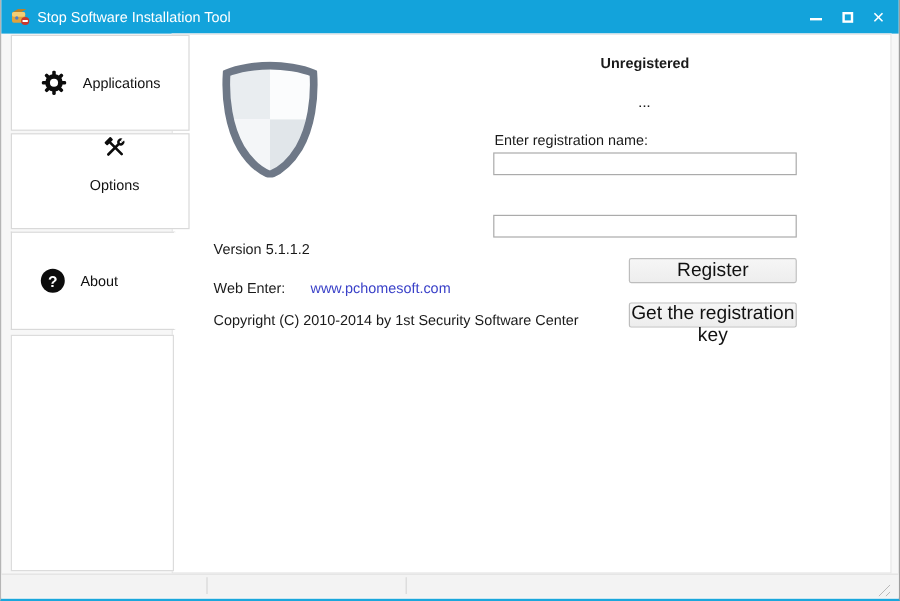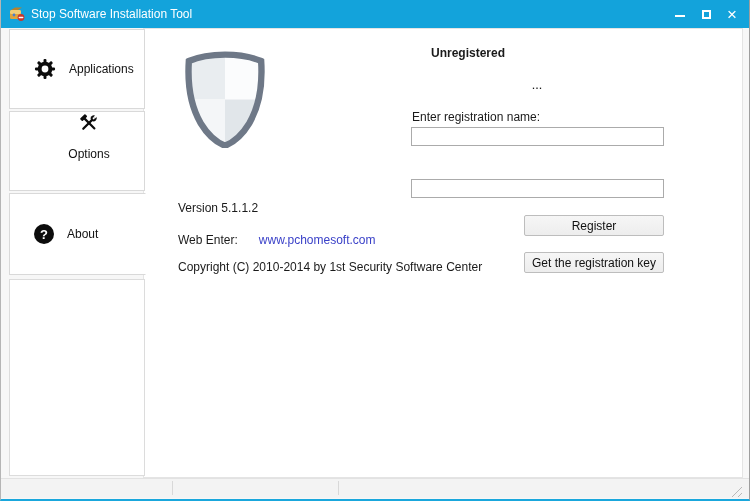--- a/index.html
+++ b/index.html
@@ -28,21 +28,21 @@
   .glyph-close { color:#ffffff; font-size:17px; line-height:1; font-weight:400; }
 
   
   .content-panel {
     position:absolute; left:142px; top:28px; width:600px; height:450px;
     background:#ffffff; border:1px solid #e4e4e4; z-index:1;
   }
 
   
   .tab {
-    position:absolute; left:8px; width:136px; background:#ffffff;
+    position:absolute; left:8px; width:149px; background:#ffffff;
     border:1px solid #d9d9d9; z-index:2;
     display:flex; align-items:center; padding-left:24px; gap:13px; cursor:default;
   }
   .tab.selected { border-right:1px solid #ffffff; width:137px; }
   .tab-1 { top:29px;  height:80px; }
   .tab-2 { top:111px; height:80px;flex-direction:column; }
   .tab-3 { top:193px; height:82px; }
   .sidebar-filler {
     position:absolute; left:8px; top:279px; width:136px; height:197px;
     background:#ffffff; border:1px solid #dcdcdc; z-index:2;
@@ -56,35 +56,35 @@
   .tab-label { font-size:12px; color:#111111; }
 
   
   .shield { position:absolute; left:177px; top:51px; z-index:3; }
   .version-text   { position:absolute; left:177px; top:201px; z-index:3; }
   .website-row    { position:absolute; left:177px; top:233px; z-index:3; }
   .website-link   { color:#3a41c8; text-decoration:none; margin-left:21px; cursor:pointer; }
   .copyright-text { position:absolute; left:177px; top:260px; z-index:3; }
 
   
-  .reg-status { position:absolute; left:430px; top:46px; width:253px; text-align:left; font-weight:bold; z-index:3; }
+  .reg-status { position:absolute; left:410px; top:46px; width:253px; text-align:center; font-weight:bold; z-index:3; }
   .reg-detail { position:absolute; left:410px; top:81px; width:253px; text-align:center; font-weight:bold; font-size:9px; letter-spacing:1px; z-index:3; }
   .field-label-name { position:absolute; left:411px; top:110px; z-index:3; }
   .field-label-key  { position:absolute; left:411px; top:162px; z-index:3; }
   .reg-input {
     position:absolute; left:410px; width:253px; height:19px; z-index:3;
     border:1px solid #ababab; background:#ffffff; font-family:inherit; font-size:12px; padding:0 3px;
   }
   .input-name { top:127px; }
   .input-key  { top:179px; }
   .btn {
     position:absolute; left:523px; width:140px; height:21px; z-index:3;
     background:linear-gradient(#f6f6f6,#ededed);
     border:1px solid #bdbdbd; border-radius:2px;
-    font-family:inherit; font-size:12px; color:#111111; cursor:default;
+    font-family:inherit; font-size:16px; color:#111111; cursor:default;
   }
   .btn-register { top:215px; }
   .btn-getkey   { top:252px; }
 
   
   .statusbar {
     position:absolute; left:0; right:0; top:478px; height:20px;
     background:#f3f3f3; border-top:1px solid #e2e2e2; z-index:2;
   }
   .status-sep { position:absolute; top:2px; bottom:3px; width:1px; background:#d8d8d8; }

